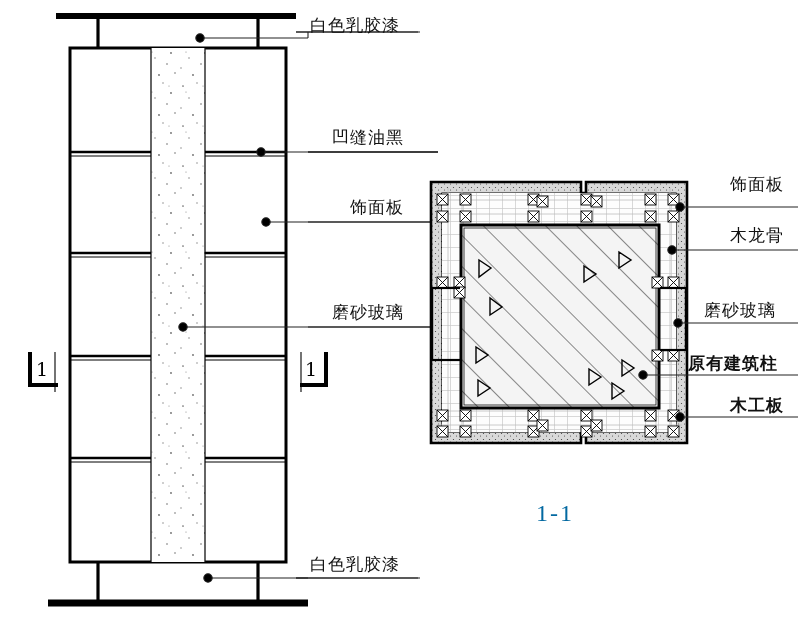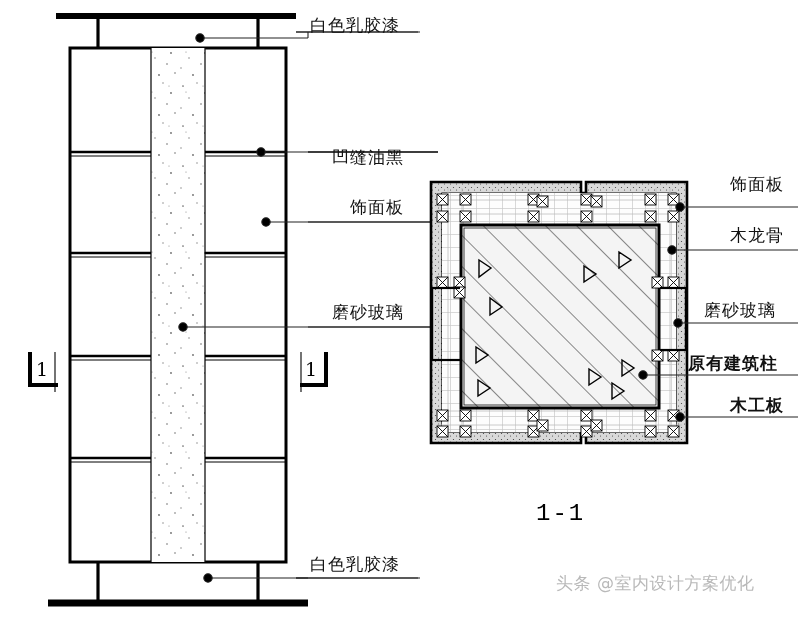--- a/index.html
+++ b/index.html
@@ -21,23 +21,23 @@
     letter-spacing:1px;
   }
   .secnum{
     position:absolute;
     font-family:"DejaVu Serif","Liberation Serif",serif;
     font-size:19px;
     color:#000;
   }
   .sectitle{
     position:absolute;
-    font-family:Liberation Mono, monospace;
+    font-family:Liberation Serif, serif;
     font-size:24px;
-    color:#000000;
+    color:#0369a1;
     letter-spacing:2px;
   }
   .watermark{
     position:absolute;
     font-family:"DejaVu Sans","Liberation Sans",sans-serif;
     font-size:17px;
     color:#b9b9b9;
     white-space:nowrap;
     letter-spacing:0.5px;
   }
@@ -341,21 +341,21 @@
         <line x1="635" y1="375" x2="790" y2="375"></line>
         <circle cx="635" cy="375" r="4.2"></circle>
         <line x1="672" y1="417" x2="790" y2="417"></line>
         <circle cx="672" cy="417" r="4.2"></circle>
       </g>
     </g>
   </svg>
 
   <div class="lbl" style="left:302px;top:14px;">白色乳胶漆</div>
 
-  <div class="lbl" style="left:324px;top:126px;margin-top:20px;">凹缝油黑</div>
+  <div class="lbl" style="left:324px;top:126px;">凹缝油黑</div>
 
   <div class="lbl" style="left:342px;top:196px;">饰面板</div>
 
   <div class="lbl" style="left:324px;top:301px;">磨砂玻璃</div>
 
   <div class="lbl" style="left:302px;top:553px;">白色乳胶漆</div>
 
   <div class="lbl" style="left:722px;top:173px;">饰面板</div>
 
   <div class="lbl" style="left:722px;top:224px;">木龙骨</div>
@@ -365,15 +365,14 @@
   <div class="lbl" style="left:680px;top:352px;font-weight:bold;">原有建筑柱</div>
 
   <div class="lbl" style="left:722px;top:394px;font-weight:bold;">木工板</div>
 
   <div class="secnum" style="left:28px;top:358px;">1</div>
 
   <div class="secnum" style="left:297px;top:358px;">1</div>
 
   <div class="sectitle" style="left:528px;top:500px;">1-1</div>
 
-  <div class="watermark" style="left:548px;top:572px;">头条 @室内设计方案优化</div>
 
 </div>
 
 </body></html>

